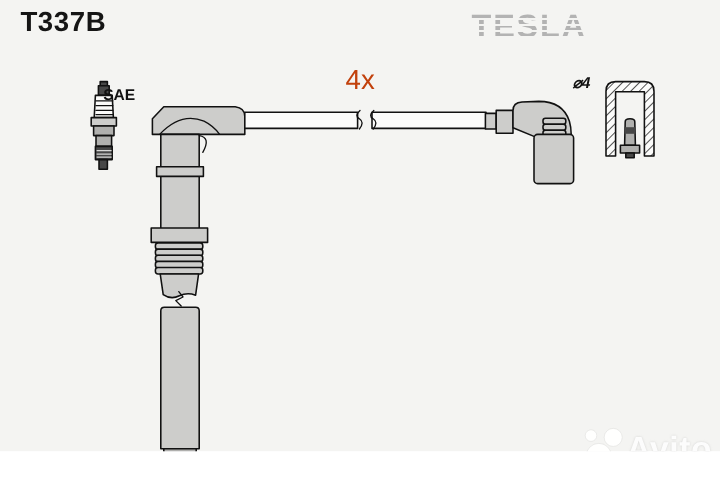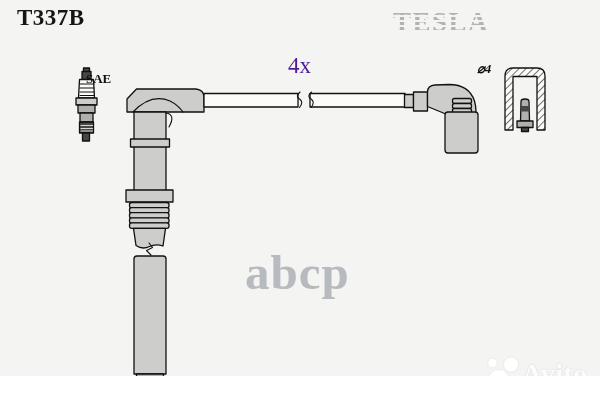--- a/index.html
+++ b/index.html
@@ -1,29 +1,29 @@
 <!DOCTYPE html>
 <html style="--background: #f4f4f2; --outline: #111111; --fill-light: #cdcdcb; --fill-mid: #b0b0ae; --fill-dark: #474747; --cable-fill: #fbfbfa; --brand: #b3b3b3; --watermark: #b7babe;"><head>
 <meta charset="utf-8">
 <style>
   html,body{margin:0;padding:0;}
   #stage{
     position:relative;
     width:600px;height:376px;
     background:var(--background,#f4f4f2);
-    font-family:Liberation Serif, serif;
+    font-family:Liberation Sans, sans-serif;
     overflow:hidden;
   }
   .abs{position:absolute;}
   #part-number{left:17px;top:5px;font-size:23px;font-weight:700;color:#151515;letter-spacing:.5px;}
   #subtitle{left:17px;top:32px;font-size:10.5px;color:#222;letter-spacing:.2px;}
   #brand{left:393px;top:7px;font-size:27px;font-weight:800;color:var(--brand,#b3b3b3);letter-spacing:1.5px;}
   #brand-stripes{left:391px;top:7px;width:100px;height:30px;
     background:repeating-linear-gradient(to bottom,transparent 0 3px,var(--background,#f4f4f2) 3px 5px);}
-  #qty-label{left:288px;top:53px;font-size:23px;color:#4c1d95;}
+  #qty-label{left:288px;top:53px;font-size:23px;color:#c2410c;}
   #sae-label{left:86px;top:71px;font-size:13px;font-weight:700;color:#111;}
   #dia-label{left:477px;top:61px;font-size:13px;font-weight:700;font-style:italic;color:#111;}
   #abcp-watermark{left:245px;top:244px;font-size:49px;font-weight:700;
     color:var(--watermark,#b7babe);letter-spacing:1px;}
   #avito-text{left:522px;top:358px;font-size:28px;font-weight:700;
     color:rgba(255,255,255,.92);text-shadow:0 0 2px rgba(160,160,160,.4);letter-spacing:.5px;}
   svg{position:absolute;left:0;top:0;}
   .ol{stroke:var(--outline,#111);stroke-width:1.3;stroke-linejoin:round;}
   .ln{fill:none;stroke:var(--outline,#111);stroke-width:1.1;stroke-linejoin:round;stroke-linecap:round;}
   .fl{fill:var(--fill-light,#cdcdcb);}
@@ -107,15 +107,14 @@
       <circle cx="513.5" cy="383" r="4.2"></circle>
     </g>
   </svg>
 
   <div class="abs" id="part-number">T337B</div>
   <div class="abs" id="brand">TESLA</div>
   <div class="abs" id="brand-stripes"></div>
   <div class="abs" id="qty-label">4x</div>
   <div class="abs" id="sae-label">SAE</div>
   <div class="abs" id="dia-label">⌀4</div>
-  <div class="abs" id="abcp-watermark">abcp</div>
   <div class="abs" id="avito-text">Avito</div>
 </div>
 
 </body></html>

